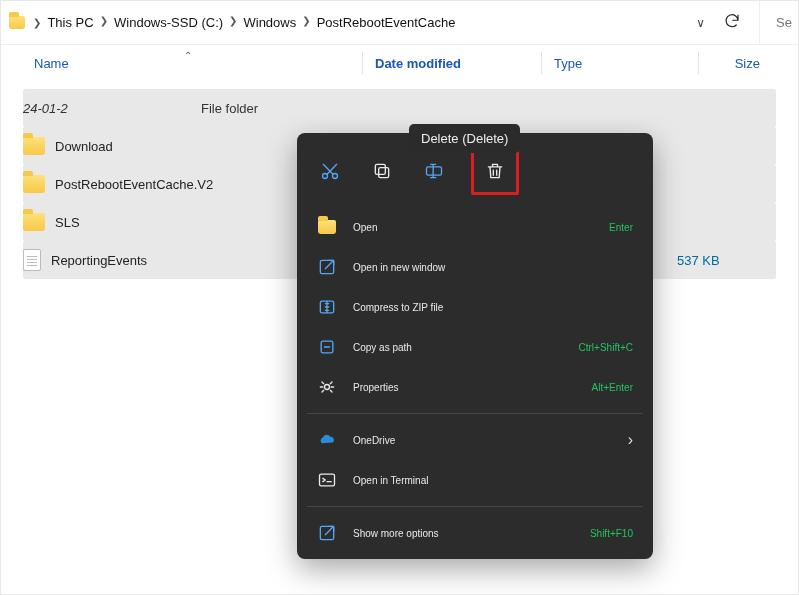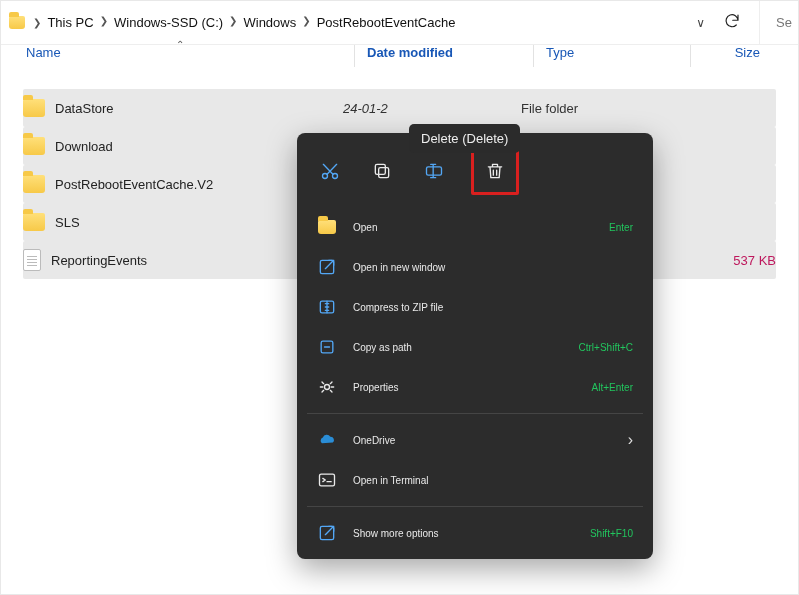--- a/index.html
+++ b/index.html
@@ -45,43 +45,44 @@
     gap: 18px;
     padding-right: 10px;
   }
   .chev { font-size: 12px; color: #444; }
   .refresh svg { width: 18px; height: 18px; }
   .divider-v { width: 1px; height: 44px; background: #eee; margin: 0 6px; }
   .search-hint { color: #777; padding-left: 8px; }
 
   .columns {
     display: flex;
+    align-items: center;
     height: 36px;
     font-size: 13px;
-    padding-left: 25px;
+    padding-left: 33px;
   }
   .col-name { flex: 0 0 328px; color: #1857b6; position: relative; }
   .col-date { flex: 0 0 178px; color: #1857b6; font-weight: bold; }
   .col-type { flex: 0 0 156px; color: #1857b6; }
   .col-size { flex: 1; color: #1857b6; text-align: right; padding-right: 38px; }
   .sort-caret { position: absolute; left: 150px; top: -6px; font-size: 10px; color: #555; }
   .col-div { width: 1px; height: 22px; background: #e2e2e2; }
 
   .filelist { padding: 8px 22px 0 22px; }
   .row {
     display: flex;
     align-items: center;
     height: 38px;
     border-radius: 2px;
   }
   .row.sel { background: #e8e8e8; }
   .cell-name { flex: 0 0 320px; display: flex; align-items: center; gap: 10px; }
   .cell-date { flex: 0 0 178px; color: #333; font-style: italic; }
   .cell-type { flex: 0 0 156px; color: #333; }
-  .cell-size { flex: 1; color: #be185d; text-align: right; }
+  .cell-size { flex: 1; color: #0369a1; text-align: left; }
 
   .folder-icon {
     width: 22px; height: 18px;
     background: linear-gradient(#ffe07a,#f7c948);
     border-radius: 2px 2px 3px 3px;
     position: relative;
   }
   .folder-icon::before {
     content:"";
     position:absolute;
@@ -195,24 +196,20 @@
   <div class="col-div"></div>
   <div class="col-date" style="padding-left:12px">Date modified</div>
   <div class="col-div"></div>
   <div class="col-type" style="padding-left:12px">Type</div>
   <div class="col-div"></div>
   <div class="col-size">Size</div>
 </div>
 
 <div class="filelist" id="filelist">
     <div class="row sel">
-      <div class="cell-name">
-        <span class="folder-icon"></span>
-        <span>DataStore</span>
-      </div>
       <div class="cell-date">24-01-2</div>
       <div class="cell-type">File folder</div>
       <div class="cell-size"></div>
     </div>
     <div class="row sel">
       <div class="cell-name">
         <span class="folder-icon"></span>
         <span>Download</span>
       </div>
       <div class="cell-date"></div>

